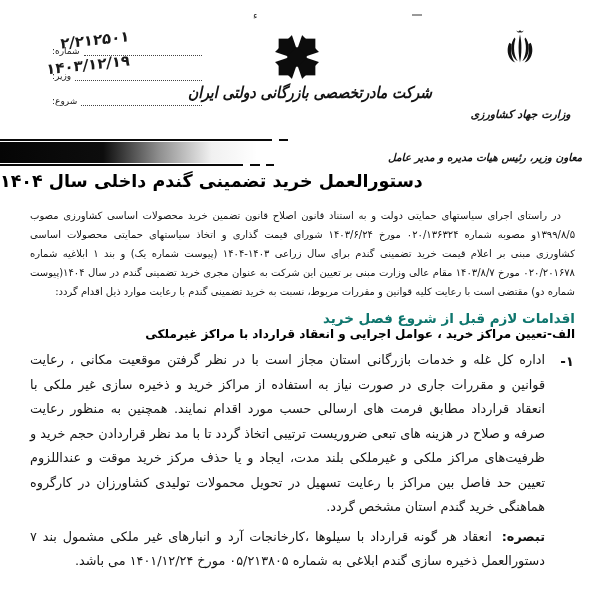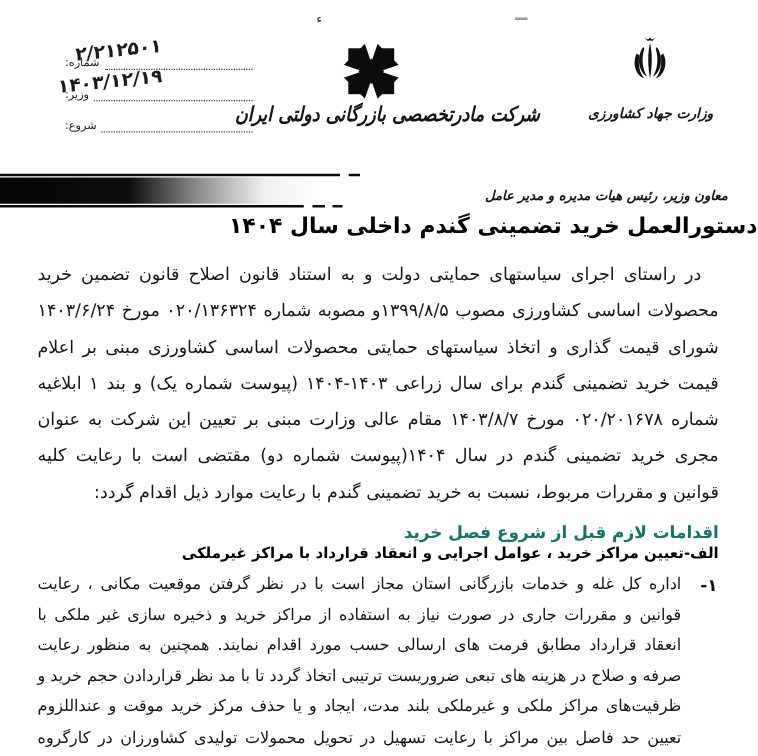--- a/index.html
+++ b/index.html
@@ -34,21 +34,21 @@
     text-align:center;font-size:14px;font-weight:bold;font-style:italic;
     white-space:nowrap;transform:scaleY(1.15);
   }
   
   .hdr-right-emblem{position:absolute;left:501px;top:26px;width:38px;height:42px;}
   .hdr-right-l1{
     position:absolute;left:448px;top:68px;width:145px;text-align:center;
     font-size:13px;font-weight:bold;font-style:italic;white-space:nowrap;
   }
   .hdr-right-l2{
-    position:absolute;left:448px;top:84px;width:145px;text-align:center;
+    position:absolute;left:448px;top:108px;width:145px;text-align:center;
     font-size:11px;font-weight:bold;font-style:italic;white-space:nowrap;
   }
   .signatory{
     position:absolute;right:8px;top:151px;width:210px;text-align:left;
     font-size:10.5px;font-weight:bold;font-style:italic;white-space:nowrap;
   }
   
   .scan-line-top{position:absolute;left:0;top:139px;width:272px;height:2px;background:#0a0a0a;}
   .scan-dash-top{position:absolute;left:279px;top:139px;width:9px;height:2px;background:#0a0a0a;}
   .scan-blob{
@@ -56,25 +56,25 @@
     background:linear-gradient(to left, transparent 0%, rgba(10,10,10,.06) 18%, rgba(10,10,10,.45) 38%, #0d0d0d 60%, #050505 100%);
   }
   .scan-line-bot{position:absolute;left:0;top:164px;width:243px;height:2px;background:#0a0a0a;}
   .scan-dash-bot1{position:absolute;left:250px;top:164px;width:10px;height:2px;background:#0a0a0a;}
   .scan-dash-bot2{position:absolute;left:266px;top:164px;width:8px;height:2px;background:#0a0a0a;}
   .noise-1{position:absolute;left:253px;top:10px;font-size:10px;color:#333;}
   .noise-2{position:absolute;left:412px;top:14px;width:10px;height:2px;background:#555;opacity:.6;}
   
   .doc-title{
     position:absolute;top:171px;left:0;right:0;margin:0;
-    text-align:right;font-size:17.5px;font-weight:bold;color:#000;
+    text-align:left;font-size:17.5px;font-weight:bold;color:#000;
   }
   .content{position:absolute;top:206px;right:31px;left:30px;}
   .intro{
-    margin:0;font-size:14px;line-height:29px;
+    margin:0;font-size:10px;line-height:19px;
     text-align:justify;text-indent:14px;
   }
   .sec-h{margin:9px 0 1px;font-size:13.5px;font-weight:bold;color:#0f766e;}
   .sub-h{margin:1px 0 7px;font-size:12px;font-weight:bold;color:#000;}
   .item{position:relative;padding-right:30px;font-size:12.8px;line-height:24.5px;text-align:justify;margin:0;}
   .item-num{position:absolute;right:1px;top:1px;font-weight:bold;font-size:13.5px;}
   .note{padding-right:30px;font-size:12.8px;line-height:24.5px;text-align:justify;margin:5px 0 0;}
   .note-label{font-weight:bold;margin-left:4px;}
 </style>
 </head>

